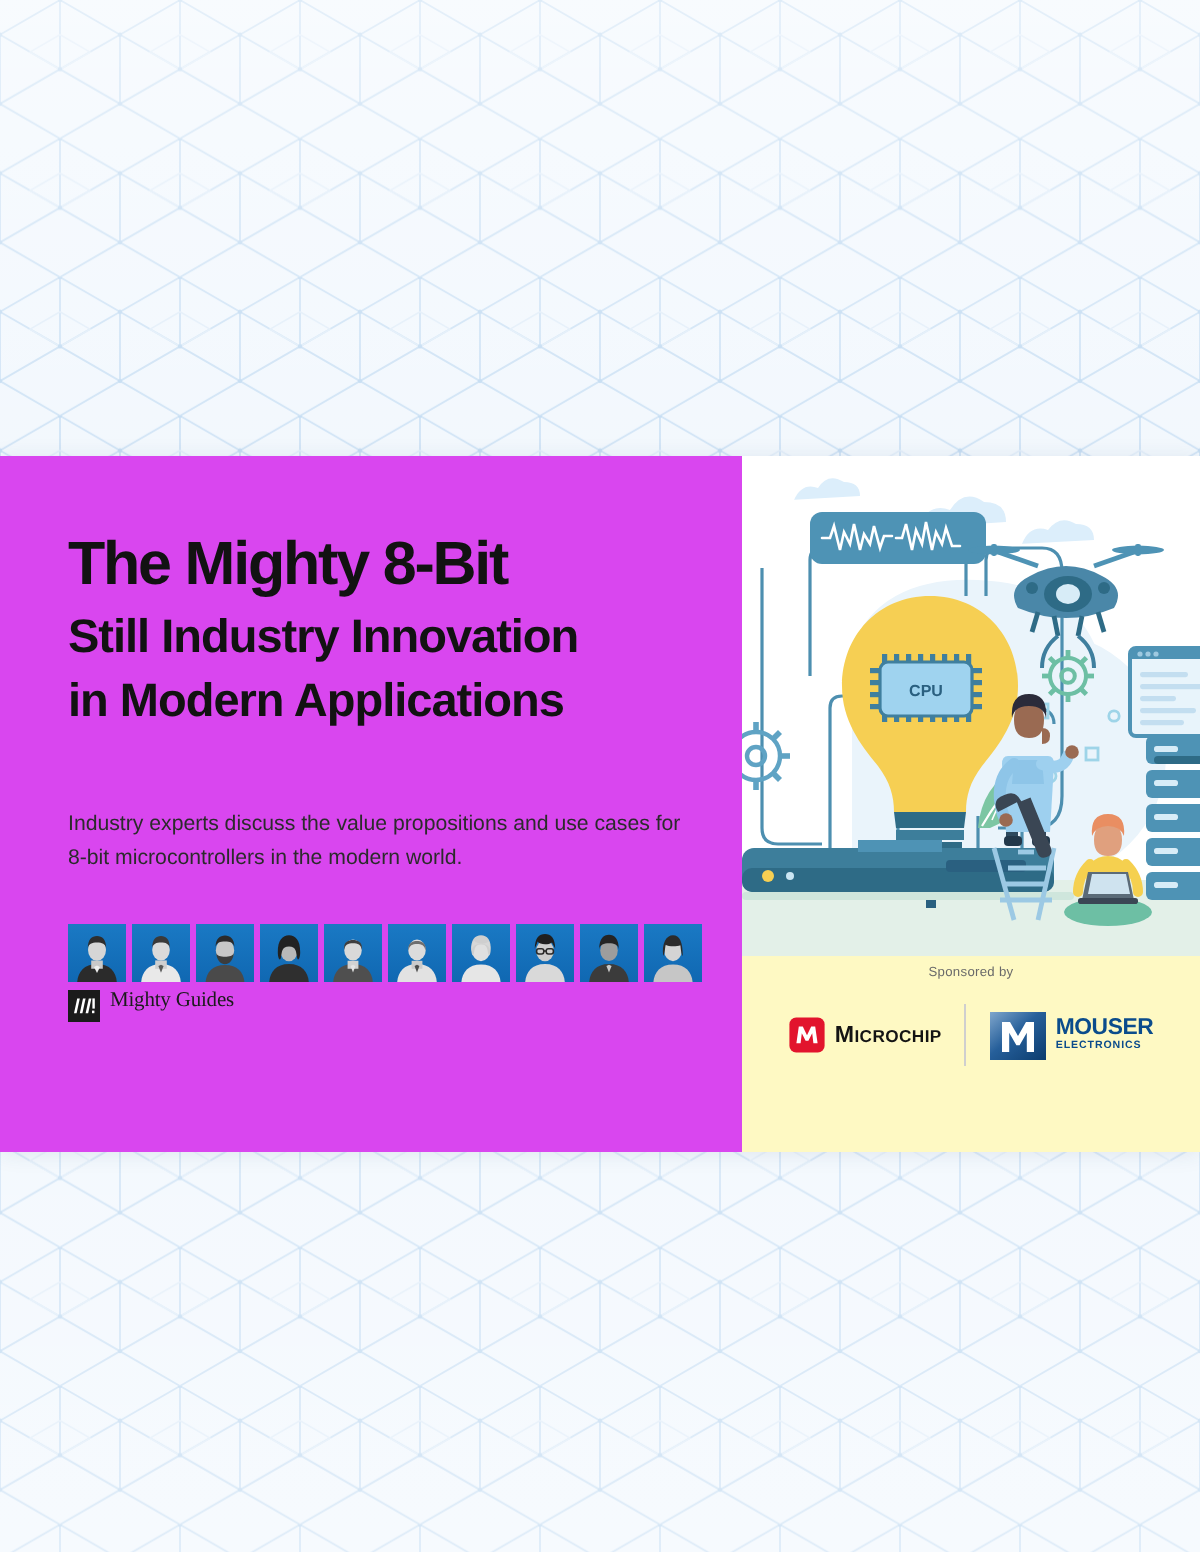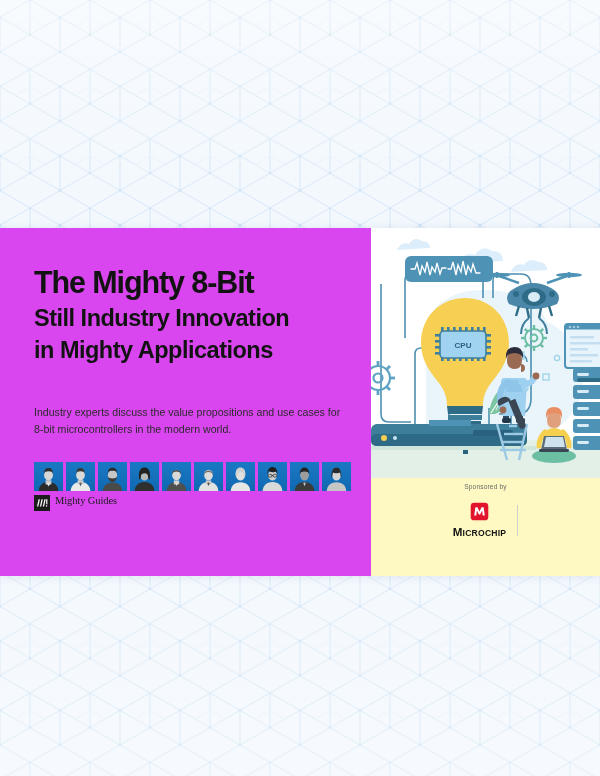--- a/index.html
+++ b/index.html
@@ -133,21 +133,21 @@
     color: #6a6a6a;
     letter-spacing: .15px;
   }
   #sponsor-logos {
     margin-top: 12px;
     display: flex;
     align-items: center;
     justify-content: center;
     gap: 11px;
   }
-  .sponsor-logo { display: flex; align-items: center; gap: 4px; flex-direction: column; }
+  .sponsor-logo { display: flex; align-items: center; gap: 4px; }
   #sponsor-divider { width: 1px; height: 31px; background: #cfcfcf; }
 
   .mchip-text {
     font-size: 11.6px;
     font-weight: bold;
     color: #141414;
     letter-spacing: .2px;
   }
   .mchip-text small { font-size: 8.6px; }
 
@@ -200,21 +200,21 @@
   </svg>
 </div>
 
 <div id="cover-card">
 
   <div id="text-panel">
 
     <div id="title-block">
       <div class="title-main">The Mighty 8-Bit</div>
       <div class="title-sub">Still Industry Innovation</div>
-      <div class="title-sub">in Mighty Applications</div>
+      <div class="title-sub">in Modern Applications</div>
     </div>
 
     <div id="deck">Industry experts discuss the value propositions and use cases for 8-bit microcontrollers in the modern world.</div>
 
     <div id="contributors">
 
       <div class="headshot">
         <div class="bgwash"></div>
         <svg viewBox="0 0 29 29">
           <path d="M14.5 20 C8 20 5 24 4.6 29 L24.4 29 C24 24 21 20 14.5 20 Z" fill="#2b2b2b"></path>
@@ -598,18 +598,35 @@
             <path d="M4.2 13.6 L5.4 5.2 L7.4 5.2 L9.5 9.6 L11.6 5.2 L13.6 5.2 L14.8 13.6 L12.7 13.6 L12.1 8.6 L10.2 12.4 L8.8 12.4 L6.9 8.6 L6.3 13.6 Z" fill="#ffffff"></path>
             <circle cx="15.4" cy="3.4" r="1.1" fill="#e2142d"></circle>
           </svg>
           <div class="mchip-text">
             <span>M</span><small>ICROCHIP</small>
           </div>
         </div>
 
         <div id="sponsor-divider"></div>
 
+        <div class="sponsor-logo">
+          <svg width="30" height="30" viewBox="0 0 30 30">
+            <defs>
+              <linearGradient id="mg" x1="0" y1="0" x2="1" y2="1">
+                <stop offset="0%" stop-color="#7fa6cc"></stop>
+                <stop offset="45%" stop-color="#265f9a"></stop>
+                <stop offset="100%" stop-color="#0b3c6e"></stop>
+              </linearGradient>
+            </defs>
+            <rect x="1" y="3" width="28" height="24" fill="url(#mg)"></rect>
+            <path d="M7 23 L7 8 L11 8 L15 15 L19 8 L23 8 L23 23 L19.4 23 L19.4 13.4 L15.8 19.6 L14.2 19.6 L10.6 13.4 L10.6 23 Z" fill="#ffffff"></path>
+          </svg>
+          <div class="mouser-text">
+            <div class="mouser-word">MOUSER</div>
+            <div class="mouser-sub">ELECTRONICS</div>
+          </div>
+        </div>
 
       </div>
     </div>
 
   </div>
 </div>
 
 </body></html>

